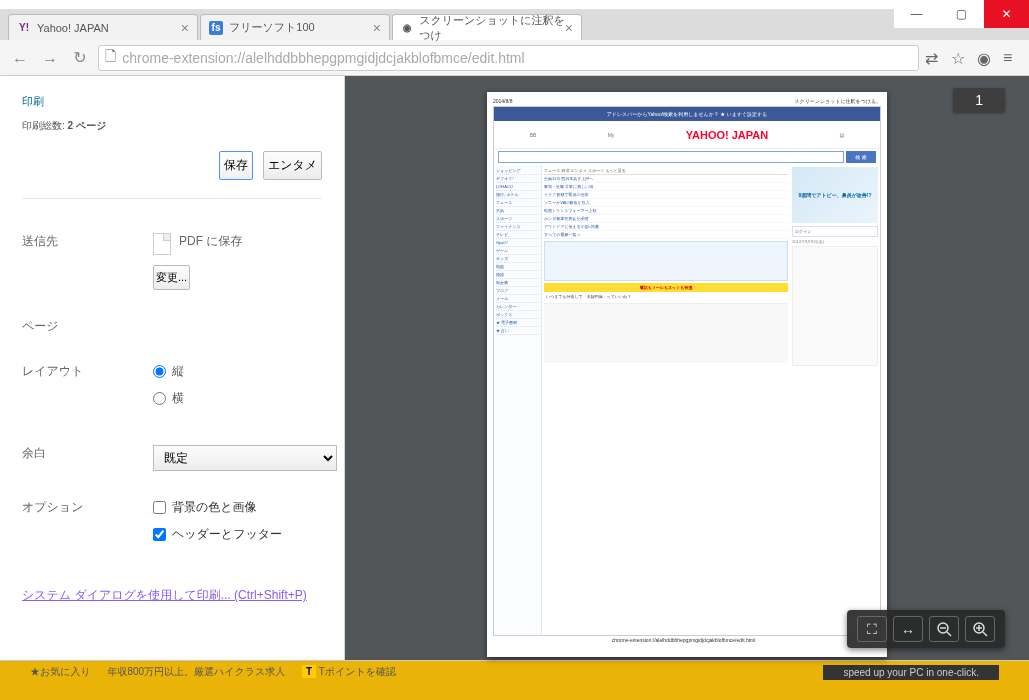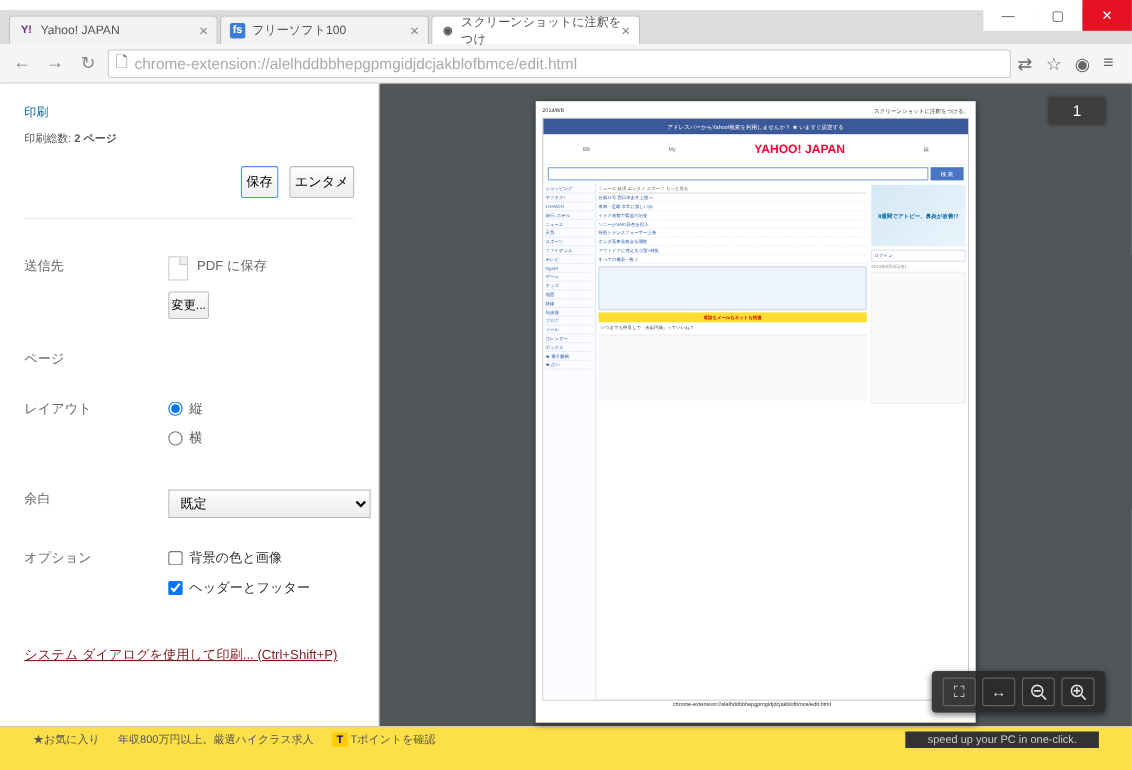--- a/index.html
+++ b/index.html
@@ -41,21 +41,21 @@
 .section .label { width: 90px; flex-shrink: 0; }
 .section .control { flex: 1; }
 .destrow { display: flex; align-items: flex-start; gap: 8px; margin-bottom: 10px; }
 .docicon { width: 18px; height: 22px; border: 1px solid #ccc; background: #fff; position: relative; }
 .docicon::after { content:""; position:absolute; top:0; right:0; width:6px; height:6px; background:#eee; border-left:1px solid #ccc; border-bottom:1px solid #ccc; }
 .smallbtn { padding: 4px 2px; font-size: 11px; border: 1px solid #bbb; background: linear-gradient(#fdfdfd,#ececec); border-radius: 2px; }
 .radio-row { display: flex; align-items: center; gap: 6px; margin-bottom: 10px; font-size: 12px; color: #555; }
 .radio-row input[type=text] { flex:1; padding: 4px 6px; border: 1px solid #ccc; border-radius: 2px; font-size: 11px; }
 .select { width: 184px; padding: 4px 6px; border: 1px solid #bbb; background: linear-gradient(#fdfdfd,#ececec); font-size: 12px; }
 .chk-row { display: flex; align-items: center; gap: 6px; margin-bottom: 10px; font-size: 12px; color: #333; }
-.syslink { font-size: 12px; color: #7f1d1d; margin-top: 20px; display: block; }
+.syslink { font-size: 12px; color: #8b5cf6; margin-top: 20px; display: block; }
 
 
 .preview { flex: 1; background: #525659; position: relative; display: flex; justify-content: center; padding-top: 16px; }
 .pagecounter { position: absolute; top: 12px; right: 24px; background: rgba(60,60,60,0.9); color: #fff; padding: 4px 22px; font-size: 14px; border-radius: 2px; box-shadow: 0 1px 3px rgba(0,0,0,0.4); }
 .pagecounter::after { content:""; position:absolute; right:-6px; top:10px; border:5px solid transparent; border-left-color: rgba(60,60,60,0.9); }
 .sheet { width: 400px; height: 565px; background: #fff; box-shadow: 0 2px 6px rgba(0,0,0,0.5); padding: 6px; font-size: 5px; color: #333; overflow: hidden; }
 .sheet .hdr { display:flex; justify-content: space-between; font-size:5px; margin-bottom:2px; }
 .yahoo-mock { border:1px solid #ccc; height: 530px; display:flex; flex-direction:column; }
 .ym-banner { height: 14px; background: #3b5998; color:#fff; font-size:5px; display:flex; align-items:center; justify-content:center; }
 .ym-logo-row { height: 28px; display:flex; align-items:center; justify-content:space-around; border-bottom:1px solid #eee; }
@@ -70,21 +70,21 @@
 .ym-right { width: 90px; padding: 2px; font-size: 4px; }
 .news-list div { color:#2255aa; padding: 1px 0; border-bottom: 1px dotted #eee; }
 .ad-box { height: 56px; background: linear-gradient(135deg,#d4e8f5,#eaf5fc); margin-bottom:3px; display:flex; align-items:center; justify-content:center; color:#0066aa; font-size:5px; font-weight:bold; padding: 2px; text-align:center; }
 .ym-footer-url { font-size:5px; text-align:center; padding:1px; }
 
 
 .pv-toolbar { position: absolute; bottom: 12px; right: 24px; background: rgba(40,40,40,0.92); border-radius: 4px; display: flex; gap: 6px; padding: 6px 10px; box-shadow: 0 2px 6px rgba(0,0,0,0.5); }
 .pv-btn { width: 30px; height: 26px; border: 1px solid #666; border-radius: 3px; display:flex; align-items:center; justify-content:center; color:#ddd; font-size:14px; }
 
 
-.bottombar { height: 40px; background: #fde047; border-top: 1px solid #ccc; font-size: 10px; color:#555; padding: 4px 30px; overflow: hidden; }
+.bottombar { height: 40px; background: #eab308; border-top: 1px solid #ccc; font-size: 10px; color:#555; padding: 4px 30px; overflow: hidden; }
 
 </style>
 </head>
 <body>
 
 <div class="winctrls" style="position:absolute; top:0; right:0; z-index:50;">
   <div class="winbtn min">—</div>
   <div class="winbtn max">▢</div>
   <div class="winbtn close">✕</div>
 </div>

